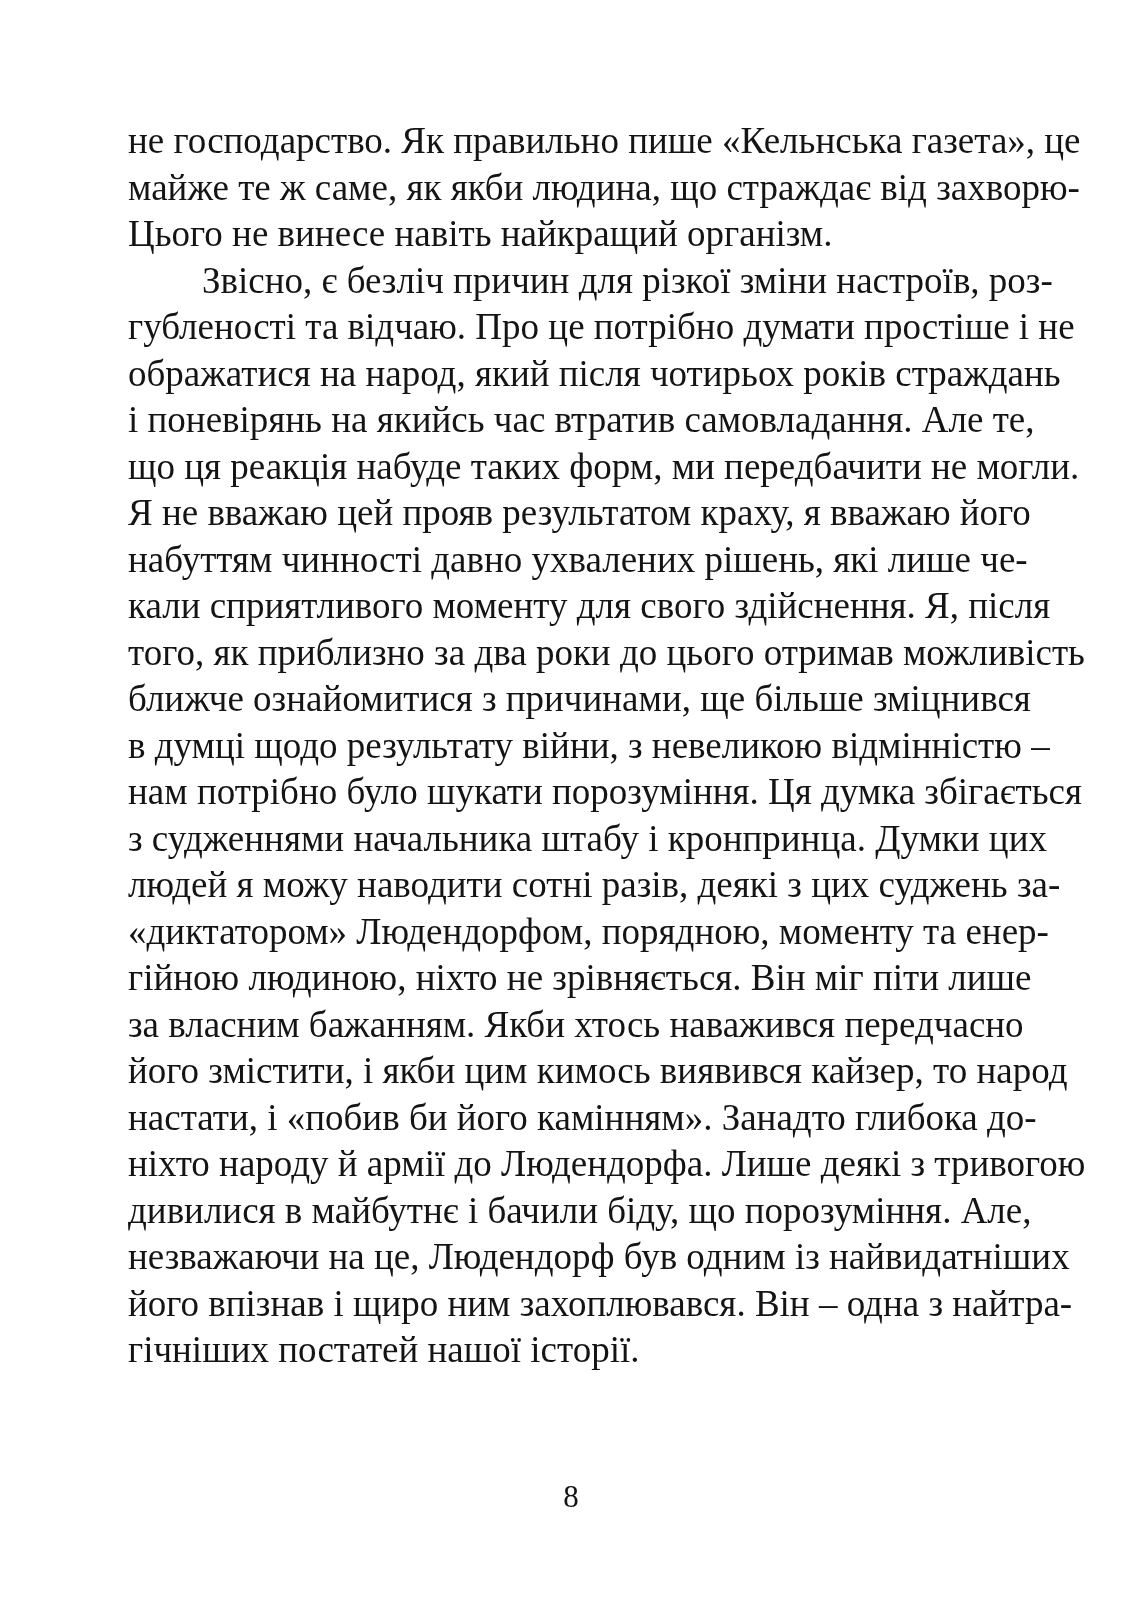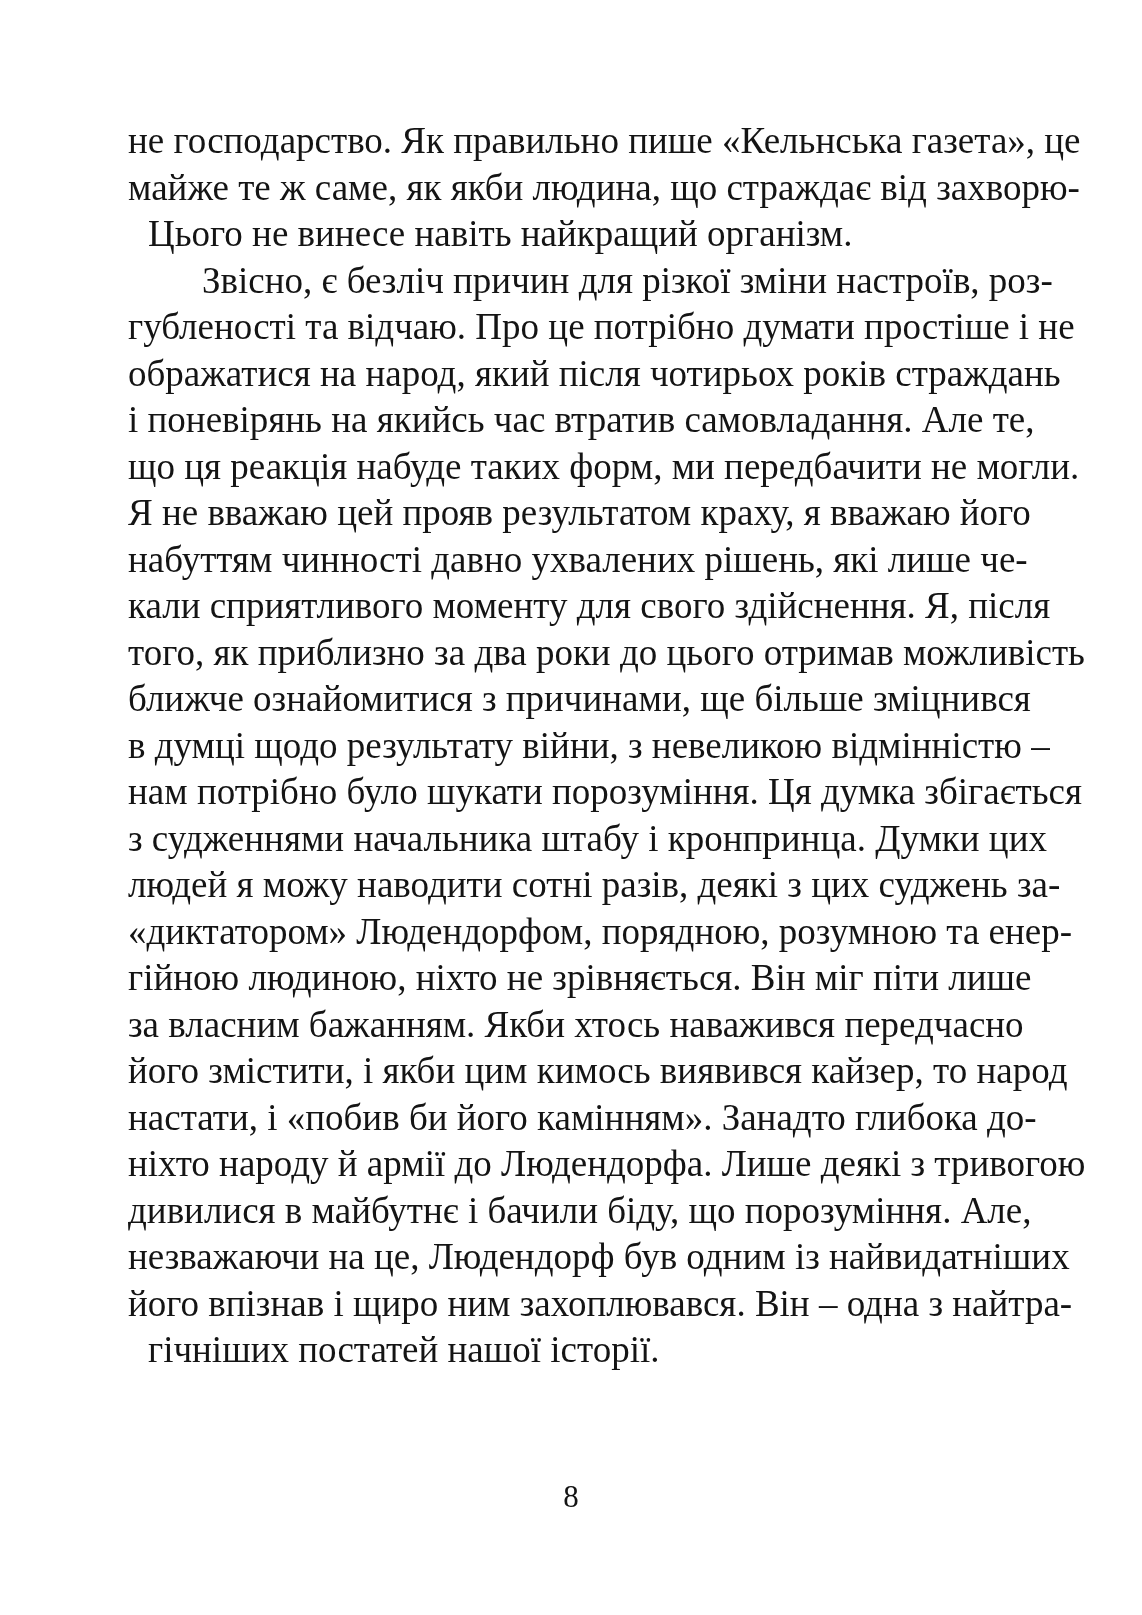--- a/index.html
+++ b/index.html
@@ -40,21 +40,20 @@
   
   .line {
     display: block;
     text-align: justify;
     text-align-last: justify;
     white-space: nowrap;
   }
 
   .line.last {
     text-align-last: left;
-    margin-left: 20px;
   }
 
   .para + .para {
     margin-top: 0;
   }
 
   .para-indent-spacer {
     display: inline-block;
     width: 74px;
   }
@@ -91,21 +90,21 @@
         <span class="line">що ця реакція набуде таких форм, ми передбачити не могли.</span>
         <span class="line">Я не вважаю цей прояв результатом краху, я вважаю його</span>
         <span class="line">набуттям чинності давно ухвалених рішень, які лише че-</span>
         <span class="line">кали сприятливого моменту для свого здійснення. Я, після</span>
         <span class="line">того, як приблизно за два роки до цього отримав можливість</span>
         <span class="line">ближче ознайомитися з причинами, ще більше зміцнився</span>
         <span class="line">в думці щодо результату війни, з невеликою відмінністю –</span>
         <span class="line">нам потрібно було шукати порозуміння. Ця думка збігається</span>
         <span class="line">з судженнями начальника штабу і кронпринца. Думки цих</span>
         <span class="line">людей я можу наводити сотні разів, деякі з цих суджень за-</span>
-        <span class="line">«диктатором» Людендорфом, порядною, розумною та енер-</span>
+        <span class="line">«диктатором» Людендорфом, порядною, моменту та енер-</span>
         <span class="line">гійною людиною, ніхто не зрівняється. Він міг піти лише</span>
         <span class="line">за власним бажанням. Якби хтось наважився передчасно</span>
         <span class="line">його змістити, і якби цим кимось виявився кайзер, то народ</span>
         <span class="line">настати, і «побив би його камінням». Занадто глибока до-</span>
         <span class="line">ніхто народу й армії до Людендорфа. Лише деякі з тривогою</span>
         <span class="line">дивилися в майбутнє і бачили біду, що порозуміння. Але,</span>
         <span class="line">незважаючи на це, Людендорф був одним із найвидатніших</span>
         <span class="line">його впізнав і щиро ним захоплювався. Він – одна з найтра-</span>
         <span class="line last">гічніших постатей нашої історії.</span>
       </p>

